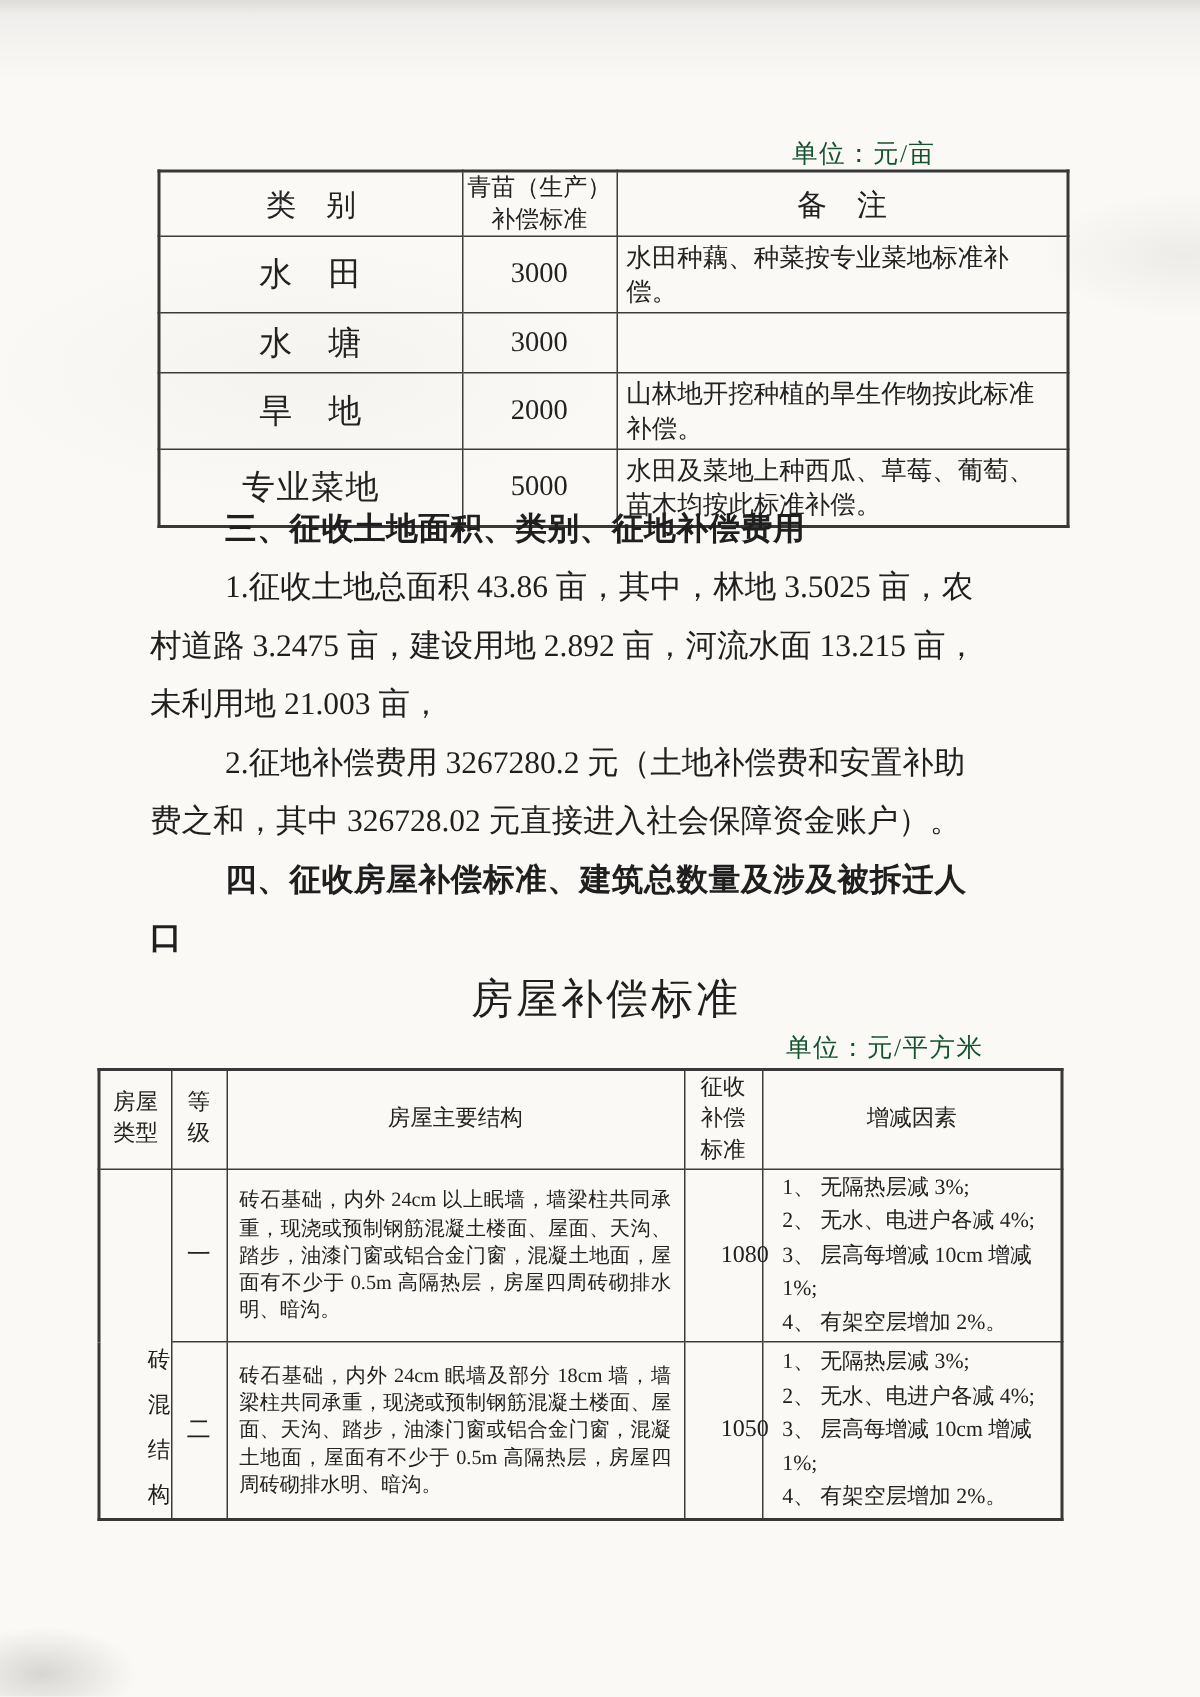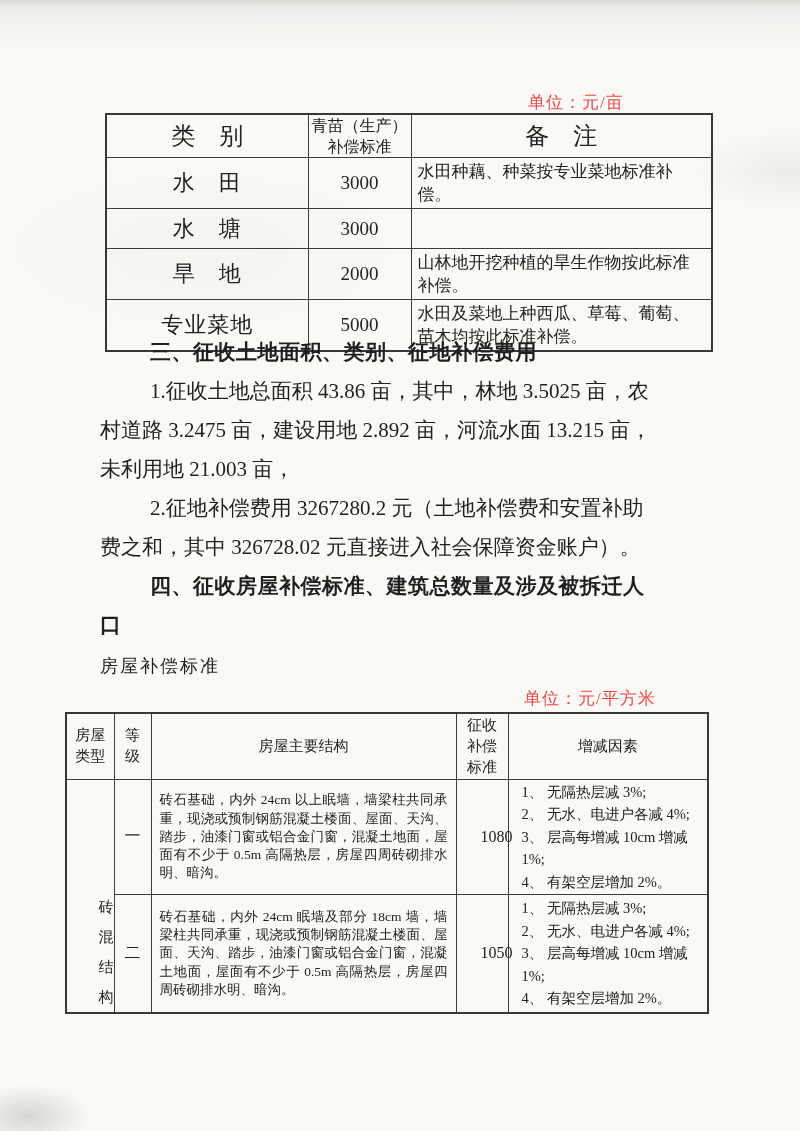--- a/index.html
+++ b/index.html
@@ -10,47 +10,47 @@
     background:
       radial-gradient(ellipse 90px 45px at 28px 1116px, rgba(150,148,144,0.35), rgba(150,148,144,0) 70%),
       radial-gradient(ellipse 140px 60px at 790px 170px, rgba(120,118,115,0.10), rgba(120,118,115,0) 70%),
       radial-gradient(ellipse 300px 120px at 25% 22%, rgba(160,158,152,0.06), rgba(160,158,152,0) 75%),
       linear-gradient(180deg, #dddcd9 0px, #efeeec 10px, rgba(250,249,247,0) 55px),
       #faf9f6;
   }
   .page{position:absolute;inset:0;}
 
   
-  .unit-label{position:absolute;font-size:17px;letter-spacing:1px;color:#ef4444;}
+  .unit-label{position:absolute;font-size:17px;letter-spacing:1px;color:#14532d;}
   .unit-label.mu{top:91px;left:528px;}
   .unit-label.sqm{top:687px;left:524px;}
 
   
   table{border-collapse:collapse;table-layout:fixed;position:absolute;background:transparent;}
   td,th{border:1px solid #3c3c3c;font-weight:normal;padding:0;vertical-align:middle;color:#222;}
   table.outer{border:2px solid #383838;}
 
   
   table.crop-table{left:105px;top:113px;width:606px;}
   .crop-table col.c-cat{width:202px;}
   .crop-table col.c-std{width:103px;}
   .crop-table col.c-rem{width:301px;}
-  .crop-table th{text-align:center;font-size:24px;}
+  .crop-table th{text-align:center;font-size:20px;}
   .crop-table .std-head{font-size:16px;line-height:21px;}
   .crop-table .std-head span{display:block;white-space:nowrap;}
   .crop-table td.cat{text-align:center;font-size:22px;letter-spacing:1px;}
   .crop-table td.std{text-align:center;font-size:19px;}
   .crop-table td.rem{font-size:17px;line-height:23px;padding:2px 6px;text-align:left;}
 
   
   .body-text{position:absolute;left:100px;top:333px;width:608px;font-size:21px;line-height:39px;}
   .body-text .line{height:39px;white-space:nowrap;}
   .body-text .indent{padding-left:50px;}
   .body-text .bold{font-weight:bold;letter-spacing:0.5px;}
-  .table-title{height:39px;text-align:left;font-size:18px;letter-spacing:2px;margin-top:2px;}
+  .table-title{height:39px;text-align:center;font-size:28px;letter-spacing:2px;margin-top:2px;}
 
   
   table.house-table{left:65px;top:712px;width:642px;}
   .house-table col.h-type{width:48px;}
   .house-table col.h-grade{width:37px;}
   .house-table col.h-struct{width:305px;}
   .house-table col.h-std{width:52px;}
   .house-table col.h-fact{width:200px;}
   .house-table th{text-align:center;font-size:15px;line-height:21px;}
   .house-table th.wrap{word-break:break-all;padding:0 6px;}

